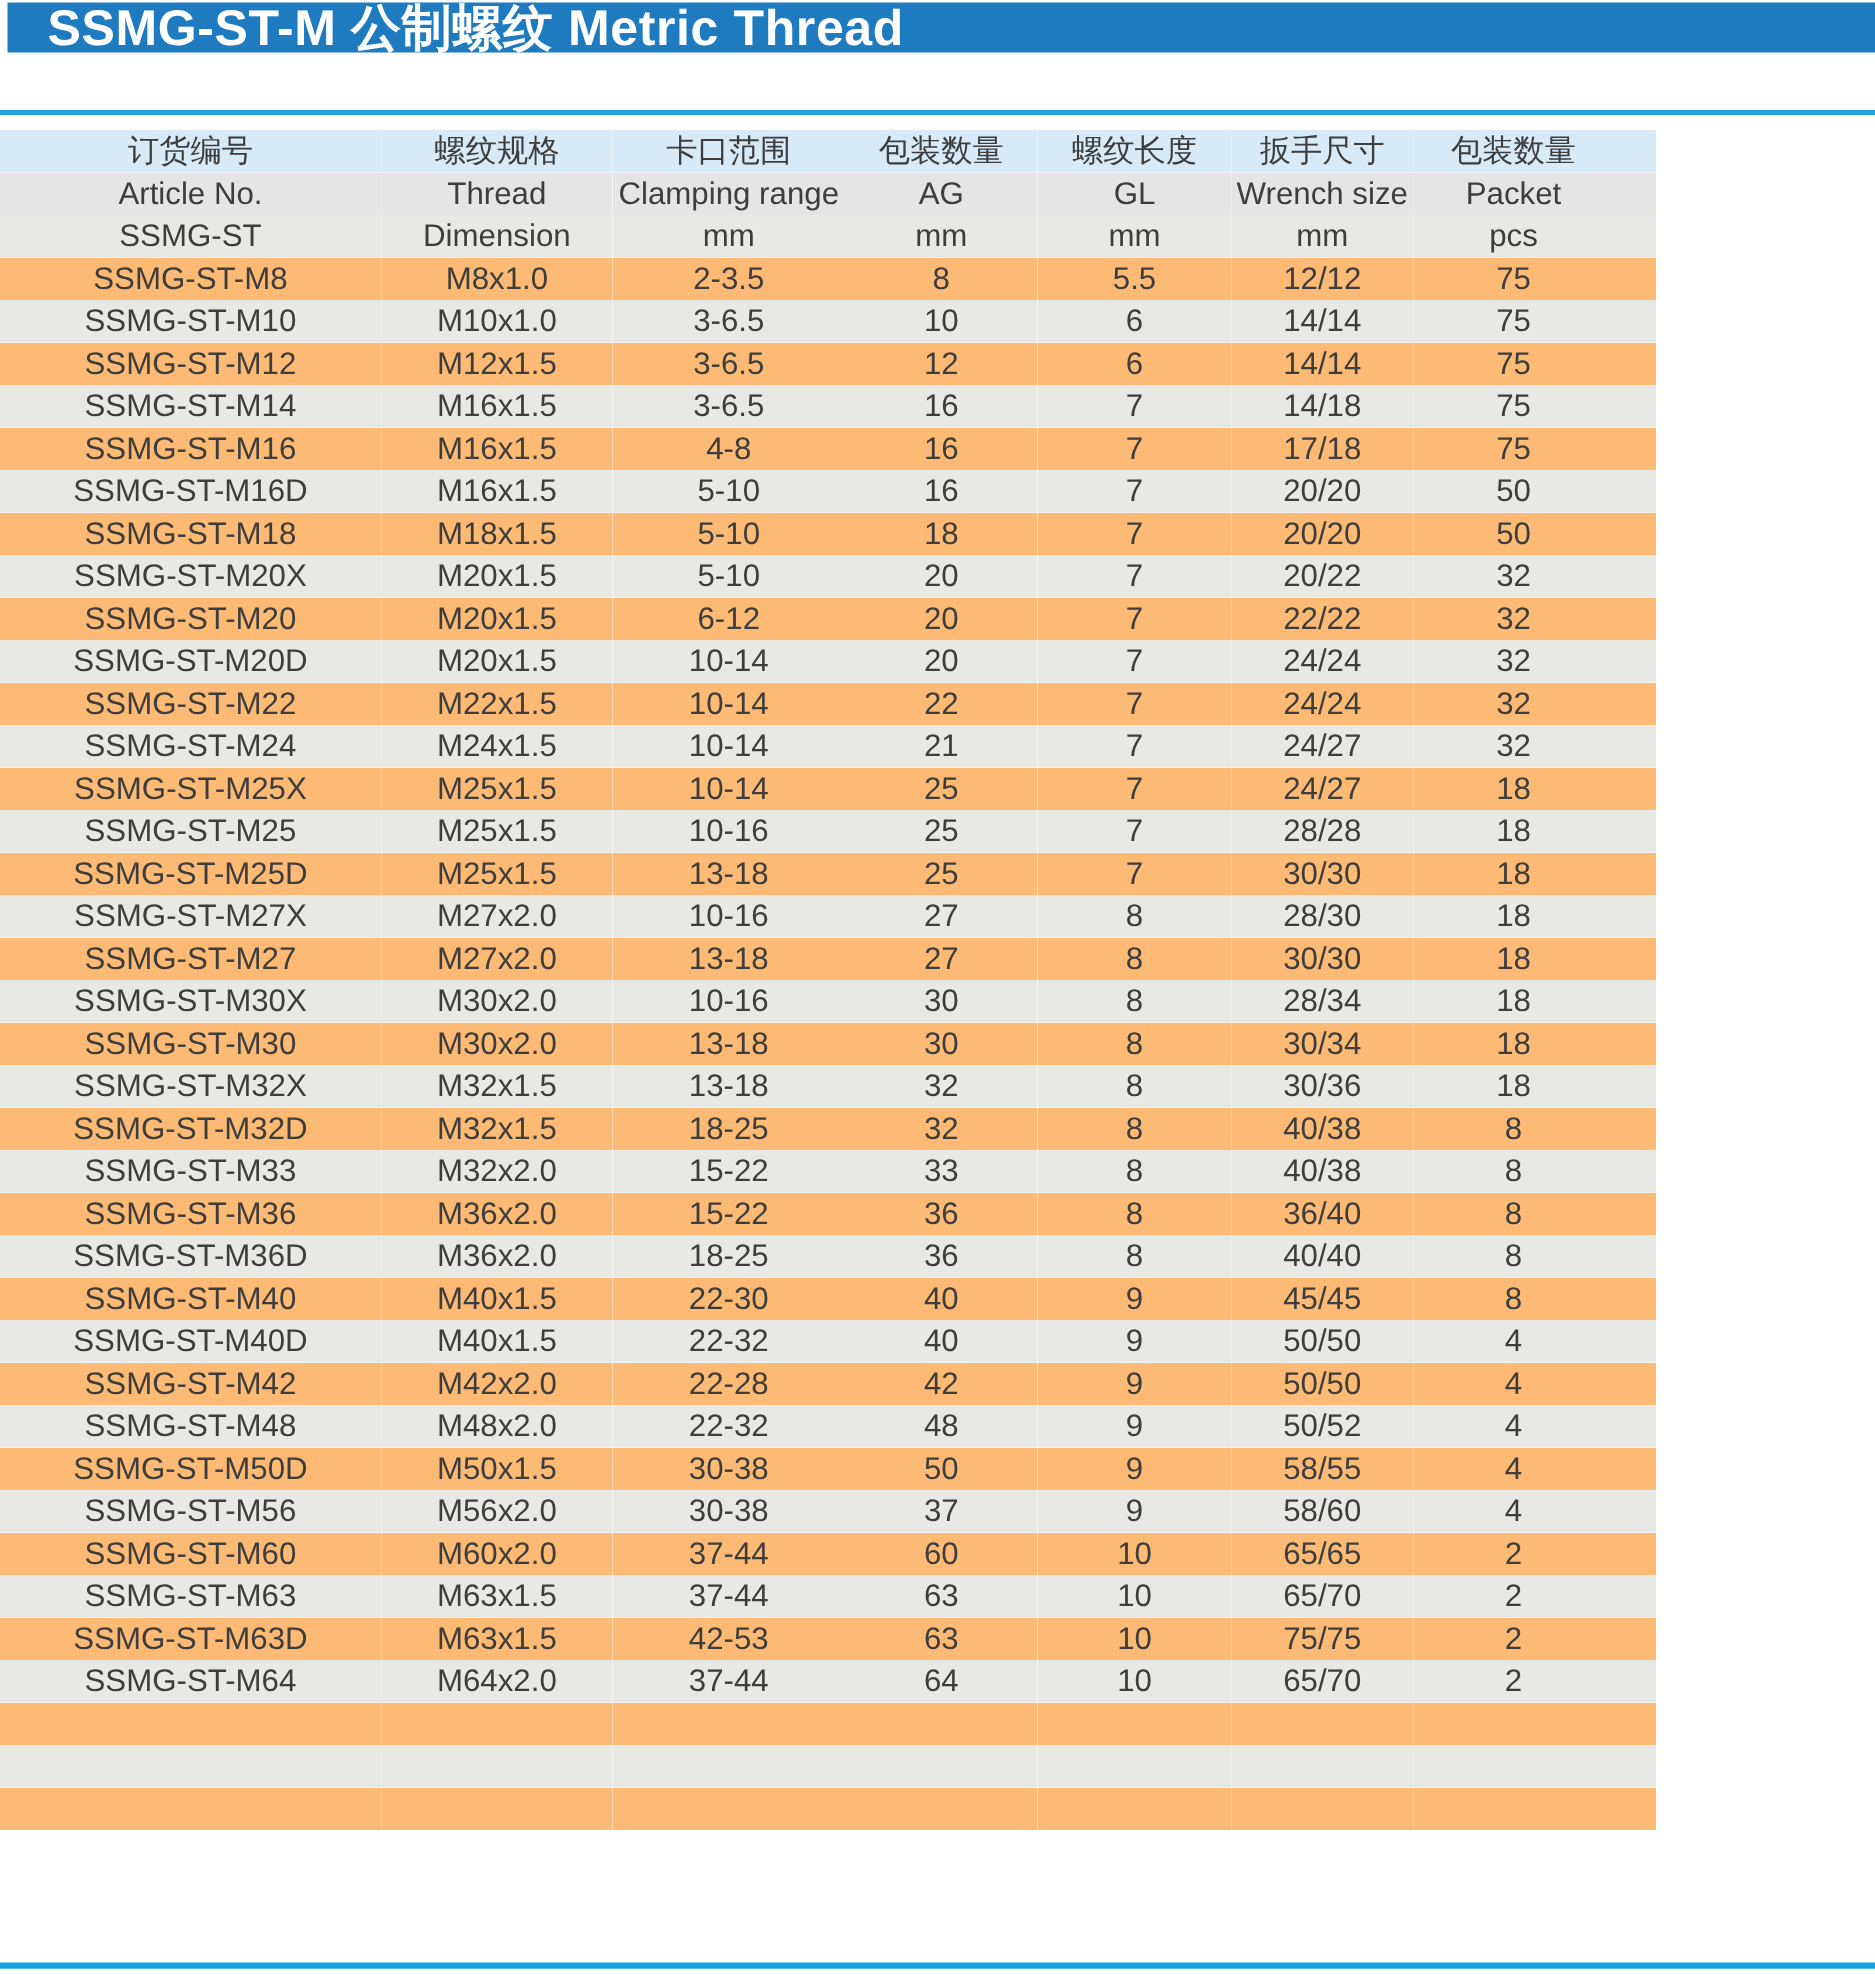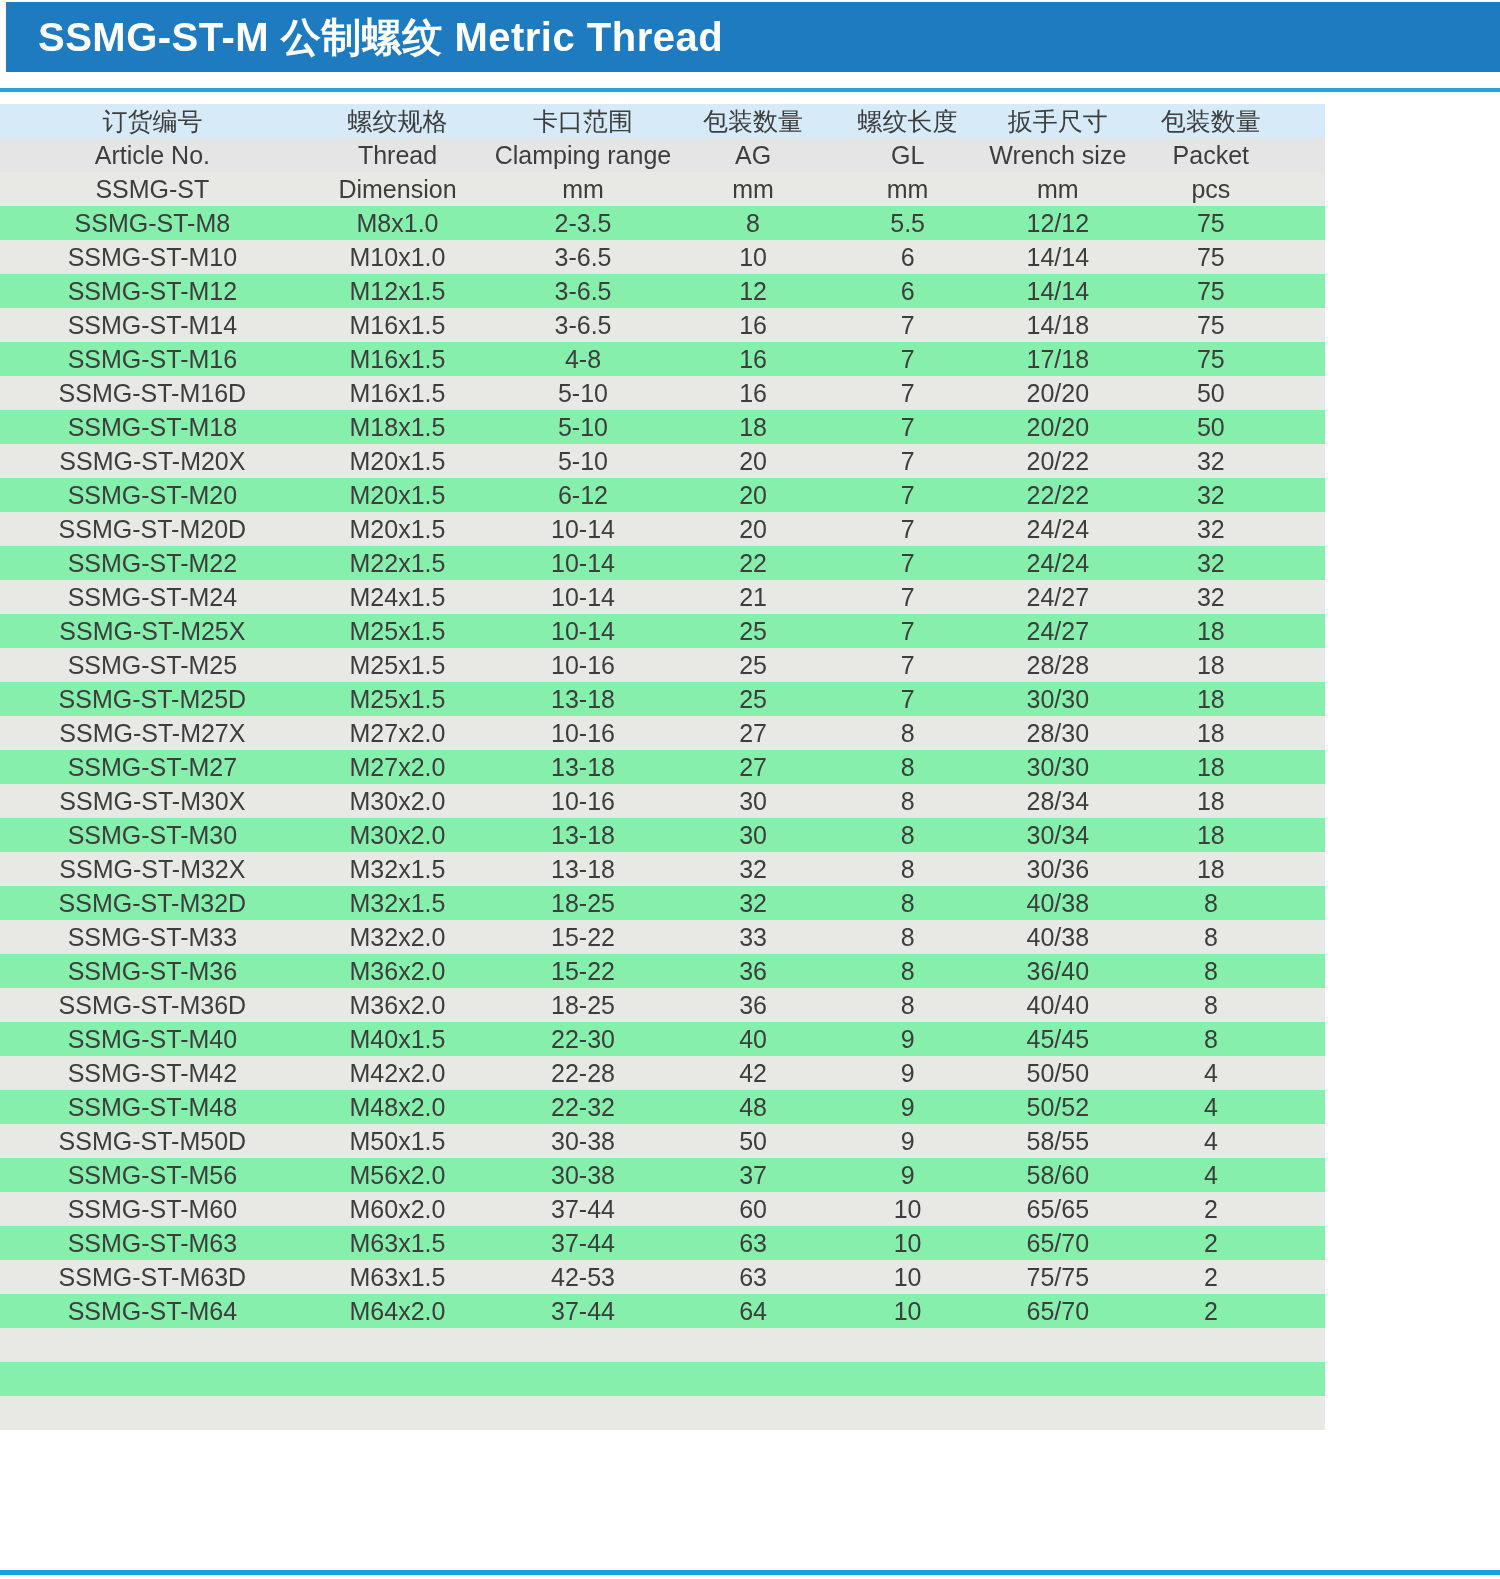--- a/index.html
+++ b/index.html
@@ -14,21 +14,21 @@
   *{margin:0;padding:0;box-sizing:border-box;}
   html,body{background:#ffffff;}
   body{
     width:1500px;height:1579px;
     font-family:"Liberation Sans", sans-serif;
     color:var(--text);
     overflow:hidden;
   }
   .page{position:relative;width:1500px;height:1579px;background:#ffffff;}
   .title-bar{
-    position:absolute;top:2px;left:6px;right:0;height:70px;
+    position:absolute;top:2px;left:6px;right:0;height:40px;
     background:var(--header-bar);
     display:flex;align-items:center;
     padding-left:32px;
   }
   .title-bar h1{
     font-size:40px;font-weight:bold;color:var(--title-text);
     letter-spacing:0.5px;white-space:nowrap;
   }
   .accent-line{
     position:absolute;top:88px;left:0;width:1500px;height:4px;
@@ -44,21 +44,21 @@
     text-align:center;vertical-align:middle;
     font-size:25px;font-weight:normal;
     color:var(--text);
     white-space:nowrap;overflow:hidden;
   }
   .spec-table th:last-child,.spec-table td:last-child{padding-right:34px;}
   tr.row-cn{background:var(--header-row-bg);}
   tr.row-cn th{font-size:25px;}
   tr.row-en{background:#e5e5e5;}
   tr.row-units{background:var(--stripe-bg);padding-left:40px;}
-  tbody tr{background:#86efac;}
+  tbody tr{background:#fdba74;}
   tbody tr:nth-child(even){background:var(--stripe-bg);}
   .bottom-line{
     position:absolute;top:1570px;left:0;width:1500px;height:5px;
     background:var(--bottom-line);
   }
 </style>
 </head>
 <body>
 
 <div class="page">
@@ -328,20 +328,29 @@
         <tr>
           <td>SSMG-ST-M40</td>
           <td>M40x1.5</td>
           <td>22-30</td>
           <td>40</td>
           <td>9</td>
           <td>45/45</td>
           <td>8</td>
         </tr>
         <tr>
+          <td>SSMG-ST-M40D</td>
+          <td>M40x1.5</td>
+          <td>22-32</td>
+          <td>40</td>
+          <td>9</td>
+          <td>50/50</td>
+          <td>4</td>
+        </tr>
+        <tr>
           <td>SSMG-ST-M42</td>
           <td>M42x2.0</td>
           <td>22-28</td>
           <td>42</td>
           <td>9</td>
           <td>50/50</td>
           <td>4</td>
         </tr>
         <tr>
           <td>SSMG-ST-M48</td>

